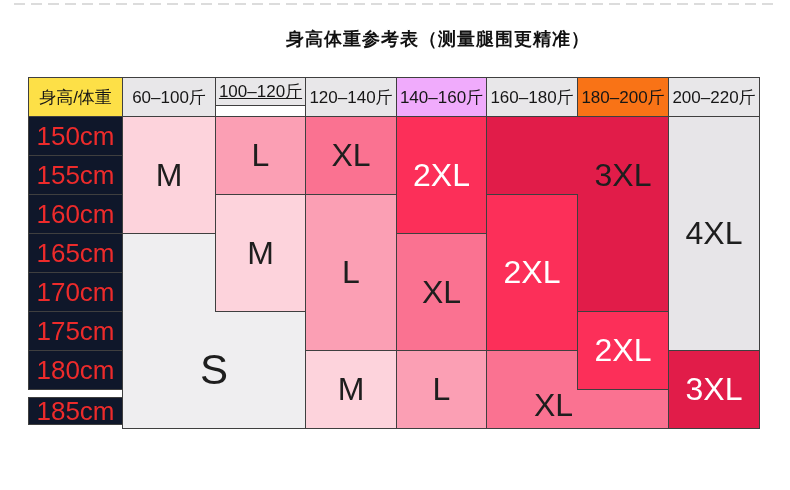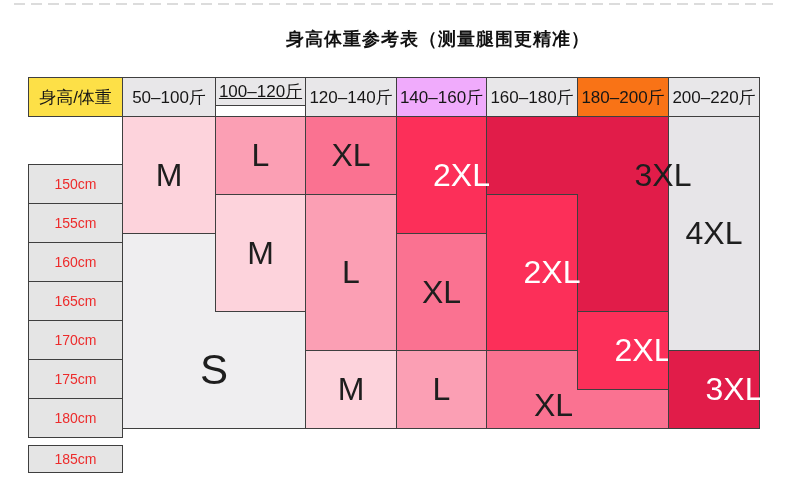--- a/index.html
+++ b/index.html
@@ -6,42 +6,42 @@
   .page{position:relative;width:790px;height:490px;background:#ffffff;overflow:hidden;
         font-family:"Liberation Sans","DejaVu Sans",sans-serif;}
   .dashline{position:absolute;top:3px;left:14px;width:762px;height:2px;
         background:repeating-linear-gradient(90deg,#dcdcdc 0 11px,transparent 11px 17px);}
   .title{position:absolute;top:27px;left:0;width:100%;text-align:center;
         font-size:18px;font-weight:600;color:#111;letter-spacing:1px;margin-left:43px;}
   .tbl{position:absolute;left:28px;top:77px;width:732px;height:352px;}
   .cell{position:absolute;box-sizing:border-box;border:1px solid #3f3f3f;
         display:flex;align-items:center;justify-content:center;}
   .head{font-size:17px;color:#161616;}
-  .hrow{font-size:14px;background:#e5e5e5;margin-top:48px;}
+  .hrow{font-size:26px;background:#0f172a;}
   .size{font-size:32px;color:#1e1e1e;}
-  .white{color:#ffffff;padding-left:40px;}
+  .white{color:#ffffff;}
   .noR{border-right:none;}
   .noL{border-left:none;}
   .lab{position:absolute;display:flex;align-items:center;justify-content:center;
         font-size:32px;color:#1e1e1e;pointer-events:none;}
   .big{font-size:42px;}
 </style>
 </head>
 <body>
 
 <div class="page">
 
   <div class="dashline"></div>
 
   <div class="title">身高体重参考表（测量腿围更精准）</div>
 
   <div class="tbl">
 
     <div class="cell head" style="left: 0px; top: 0px; width: 95px; height: 40px; background-color: #fde047;">身高/体重</div>
-    <div class="cell head" style="left: 94px; top: 0px; width: 94px; height: 40px; background-color: rgb(232, 231, 233);">50–100斤</div>
+    <div class="cell head" style="left: 94px; top: 0px; width: 94px; height: 40px; background-color: rgb(232, 231, 233);">60–100斤</div>
     <div class="cell head" style="left: 187px; top: 0px; width: 91px; height: 29px; background-color: rgb(232, 231, 233); text-decoration: underline;">100–120斤</div>
     <div class="cell head" style="left: 277px; top: 0px; width: 92px; height: 40px; background-color: rgb(232, 231, 233);">120–140斤</div>
     <div class="cell head" style="left: 368px; top: 0px; width: 91px; height: 40px; background-color: #f0abfc;">140–160斤</div>
     <div class="cell head" style="left: 458px; top: 0px; width: 92px; height: 40px; background-color: rgb(232, 231, 233);">160–180斤</div>
     <div class="cell head" style="left: 549px; top: 0px; width: 92px; height: 40px; background-color: #f97316;">180–200斤</div>
     <div class="cell head" style="left: 640px; top: 0px; width: 92px; height: 40px; background-color: rgb(232, 231, 233);">200–220斤</div>
 
     <div class="cell hrow" style="left: 0px; top: 39px; width: 95px; height: 40px; color: rgb(237, 43, 43);">150cm</div>
     <div class="cell hrow" style="left: 0px; top: 78px; width: 95px; height: 40px; color: rgb(237, 43, 43);">155cm</div>
     <div class="cell hrow" style="left: 0px; top: 117px; width: 95px; height: 40px; color: rgb(237, 43, 43);">160cm</div>

